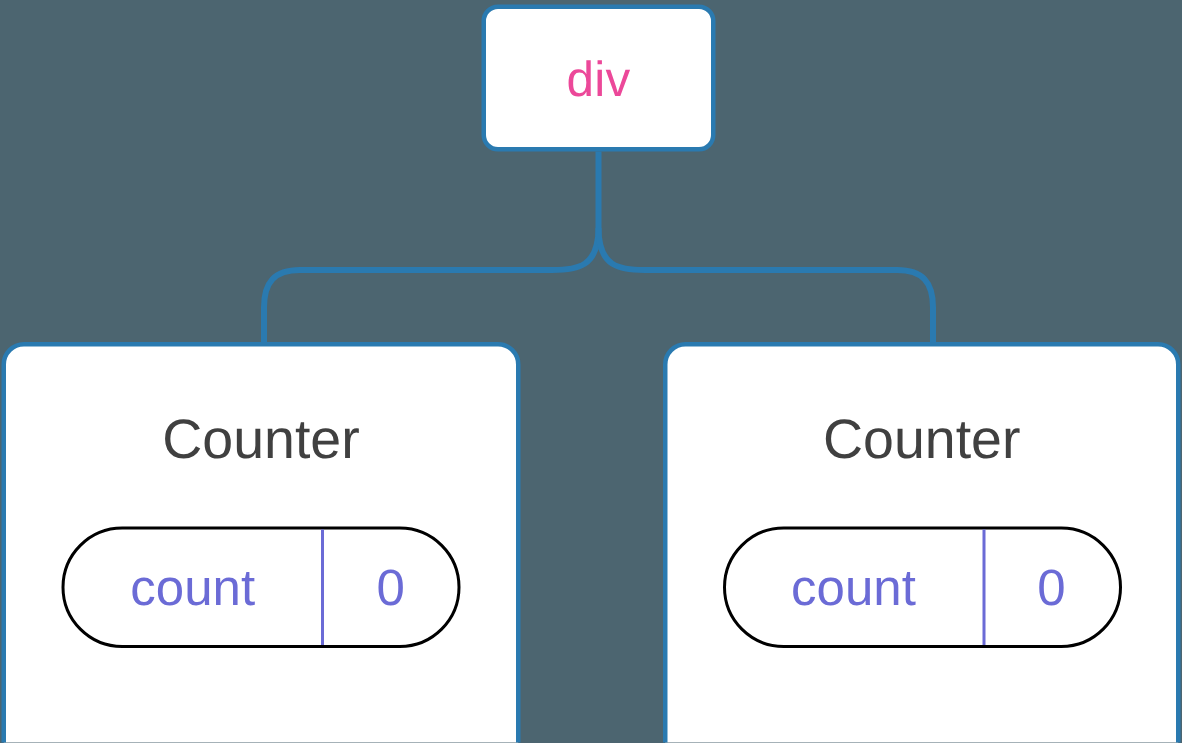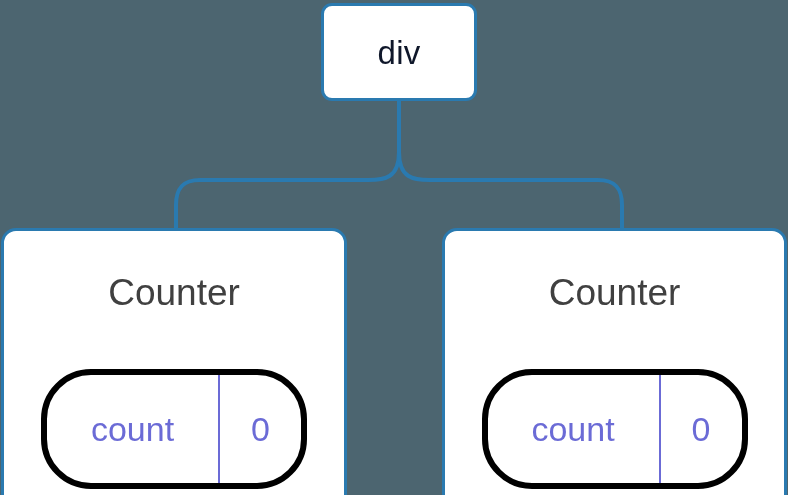--- a/index.html
+++ b/index.html
@@ -41,21 +41,21 @@
     background: #ffffff;
     border: 3px solid #2a7ab0;
     border-radius: 11px;
     box-sizing: border-box;
     display: flex;
     align-items: center;
     justify-content: center;
     z-index: 3;
   }
   .root-label {
-    color: #0f172a;
+    color: #ec4899;
     font-size: 33px;
     font-weight: 400;
     letter-spacing: 0.2px;
     line-height: 1;
     text-align: center;
   }
 
   
   .card {
     position: absolute;
@@ -78,26 +78,26 @@
     text-align: center;
     color: #404040;
     font-size: 37px;
     font-weight: 400;
     line-height: 1;
   }
 
   
   .pill {
     position: absolute;
-    top: 138px;
+    top: 120px;
     left: 50%;
     transform: translateX(-50%);
     width: 266px;
-    height: 120px;
-    border: 6px solid #000000;
+    height: 81px;
+    border: 2px solid #000000;
     border-radius: 50px;
     box-sizing: border-box;
     display: flex;
     align-items: stretch;
     background: transparent;
   }
   .pill-key {
     flex: 0 0 173px;
     display: flex;
     align-items: center;

